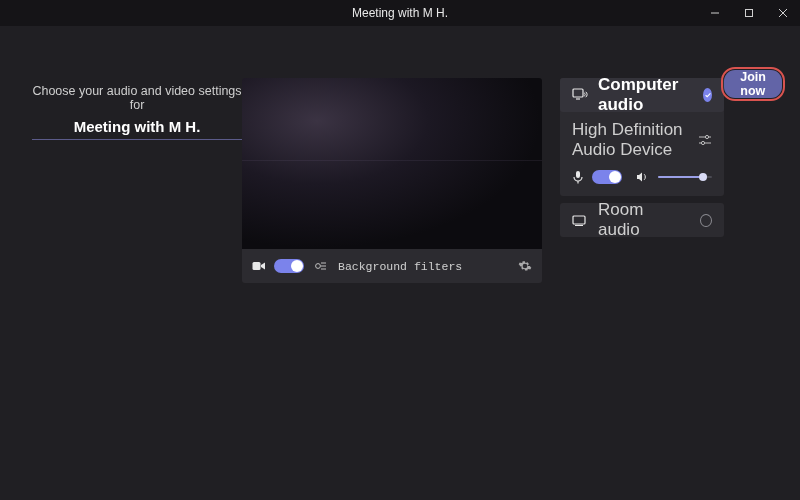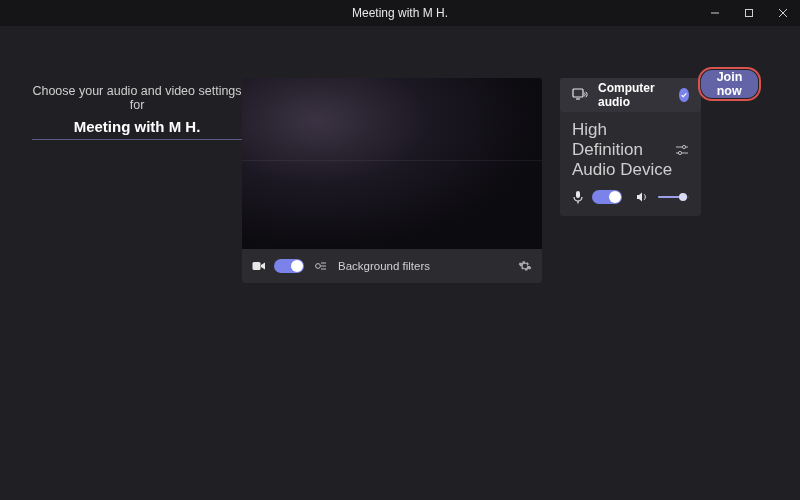--- a/index.html
+++ b/index.html
@@ -18,21 +18,21 @@
   
   .content { flex: 1; padding: 30px 72px 20px 32px; display: flex; flex-direction: row; }
 
   .heading { text-align: center; margin-top: 28px; }
   .heading .line1 { font-size: 12.5px; color: #cfcfcf; }
   .heading .line2 { font-size: 15px; font-weight: 600; color: #fff; margin-top: 6px; padding-bottom: 4px; display: inline-block; border-bottom: 1.5px solid #5b5b8a; min-width: 210px; }
 
   .panels { display: flex; gap: 18px; margin-top: 22px; }
 
   
-  .video-panel { width: 300px; height: 205px; display: flex; flex-direction: column; border-radius: 3px; overflow: hidden; }
+  .video-panel { width: 300px; height: 205px; display: flex; flex-direction: column; border-radius: 3px; overflow: hidden; font-family: Liberation Mono, monospace; }
   .video-preview { flex: 1; background: radial-gradient(ellipse at 25% 25%, #3b3343 0%, #1c1823 35%, #0c0b0f 70%); position: relative; }
   .video-preview::after { 
     content:""; position:absolute; left:0; right:0; top:48%; height:1px;
     background: rgba(120,110,140,0.15);
   }
   .video-bar { height: 34px; background: #2c2b30; display: flex; align-items: center; padding: 0 10px; gap: 10px; }
   .vb-left { display: flex; align-items: center; gap: 8px; }
   .vb-text { font-size: 11.5px; color: #d0d0d0; }
   .vb-spacer { flex: 1; }
   .icon { display: inline-flex; align-items: center; justify-content: center; }
@@ -44,21 +44,21 @@
   .toggle.on .knob { position: absolute; right: 1px; top: 1px; width: 12px; height: 12px; background: #fff; border-radius: 50%; }
 
   
   .audio-panel { flex: 1; display: flex; flex-direction: column; gap: 7px; }
   .card { background: #2c2b30; border-radius: 3px; padding: 0; }
 
   .opt-row { height: 34px; display: flex; align-items: center; padding: 0 12px; gap: 10px; border-radius: 3px; }
   .opt-row.sel { background: #34333a; }
   .opt-row.dim { color: #6b6a70; }
   .opt-row.dim svg { opacity: 0.35; }
-  .opt-label { font-size: 12px; }
+  .opt-label { font-size: 17px; }
   .opt-label.bold { font-weight: 600; color: #fff; }
   .opt-spacer { flex: 1; }
   .radio { width: 13px; height: 13px; border: 1.3px solid #8a8a90; border-radius: 50%; }
   .radio.dim { border-color: #4a4a4f; }
   .check-badge { width: 14px; height: 14px; border-radius: 50%; background: #7b83eb; display: flex; align-items: center; justify-content: center; }
   .check-badge svg { width: 8px; height: 8px; }
 
   
   .ca-body { padding: 8px 12px 12px 12px; display: flex; flex-direction: column; gap: 10px; }
   .device-row { display: flex; align-items: center; font-size: 17px; color: #cfcfcf; }
@@ -199,20 +199,31 @@
                   <div class="slider-track"></div>
                   <div class="slider-fill" id="vol-fill" style="width: 82%;"></div>
                   <div class="slider-thumb" id="vol-thumb" style="left: 82%;"></div>
                 </div>
               </div>
             </div>
           </div>
         </div>
 
 
+        <div class="card opt-row">
+          <span class="icon">
+            <svg width="16" height="12" viewBox="0 0 16 12">
+                <rect x="1" y="2" width="12" height="8" rx="1" fill="none" stroke="#e8e8e8" stroke-width="1.2"></rect>
+                <line x1="3" y1="11.5" x2="11" y2="11.5" stroke="#e8e8e8" stroke-width="1.2"></line>
+              </svg>
+          </span>
+          <span class="opt-label">Room audio</span>
+          <div class="opt-spacer"></div>
+          <span class="radio"></span>
+        </div>
 
 
       </div>
     </div>
 
     <div class="footer">
       <div class="btn btn-primary">Join now</div>
     </div>
 
   </div>

